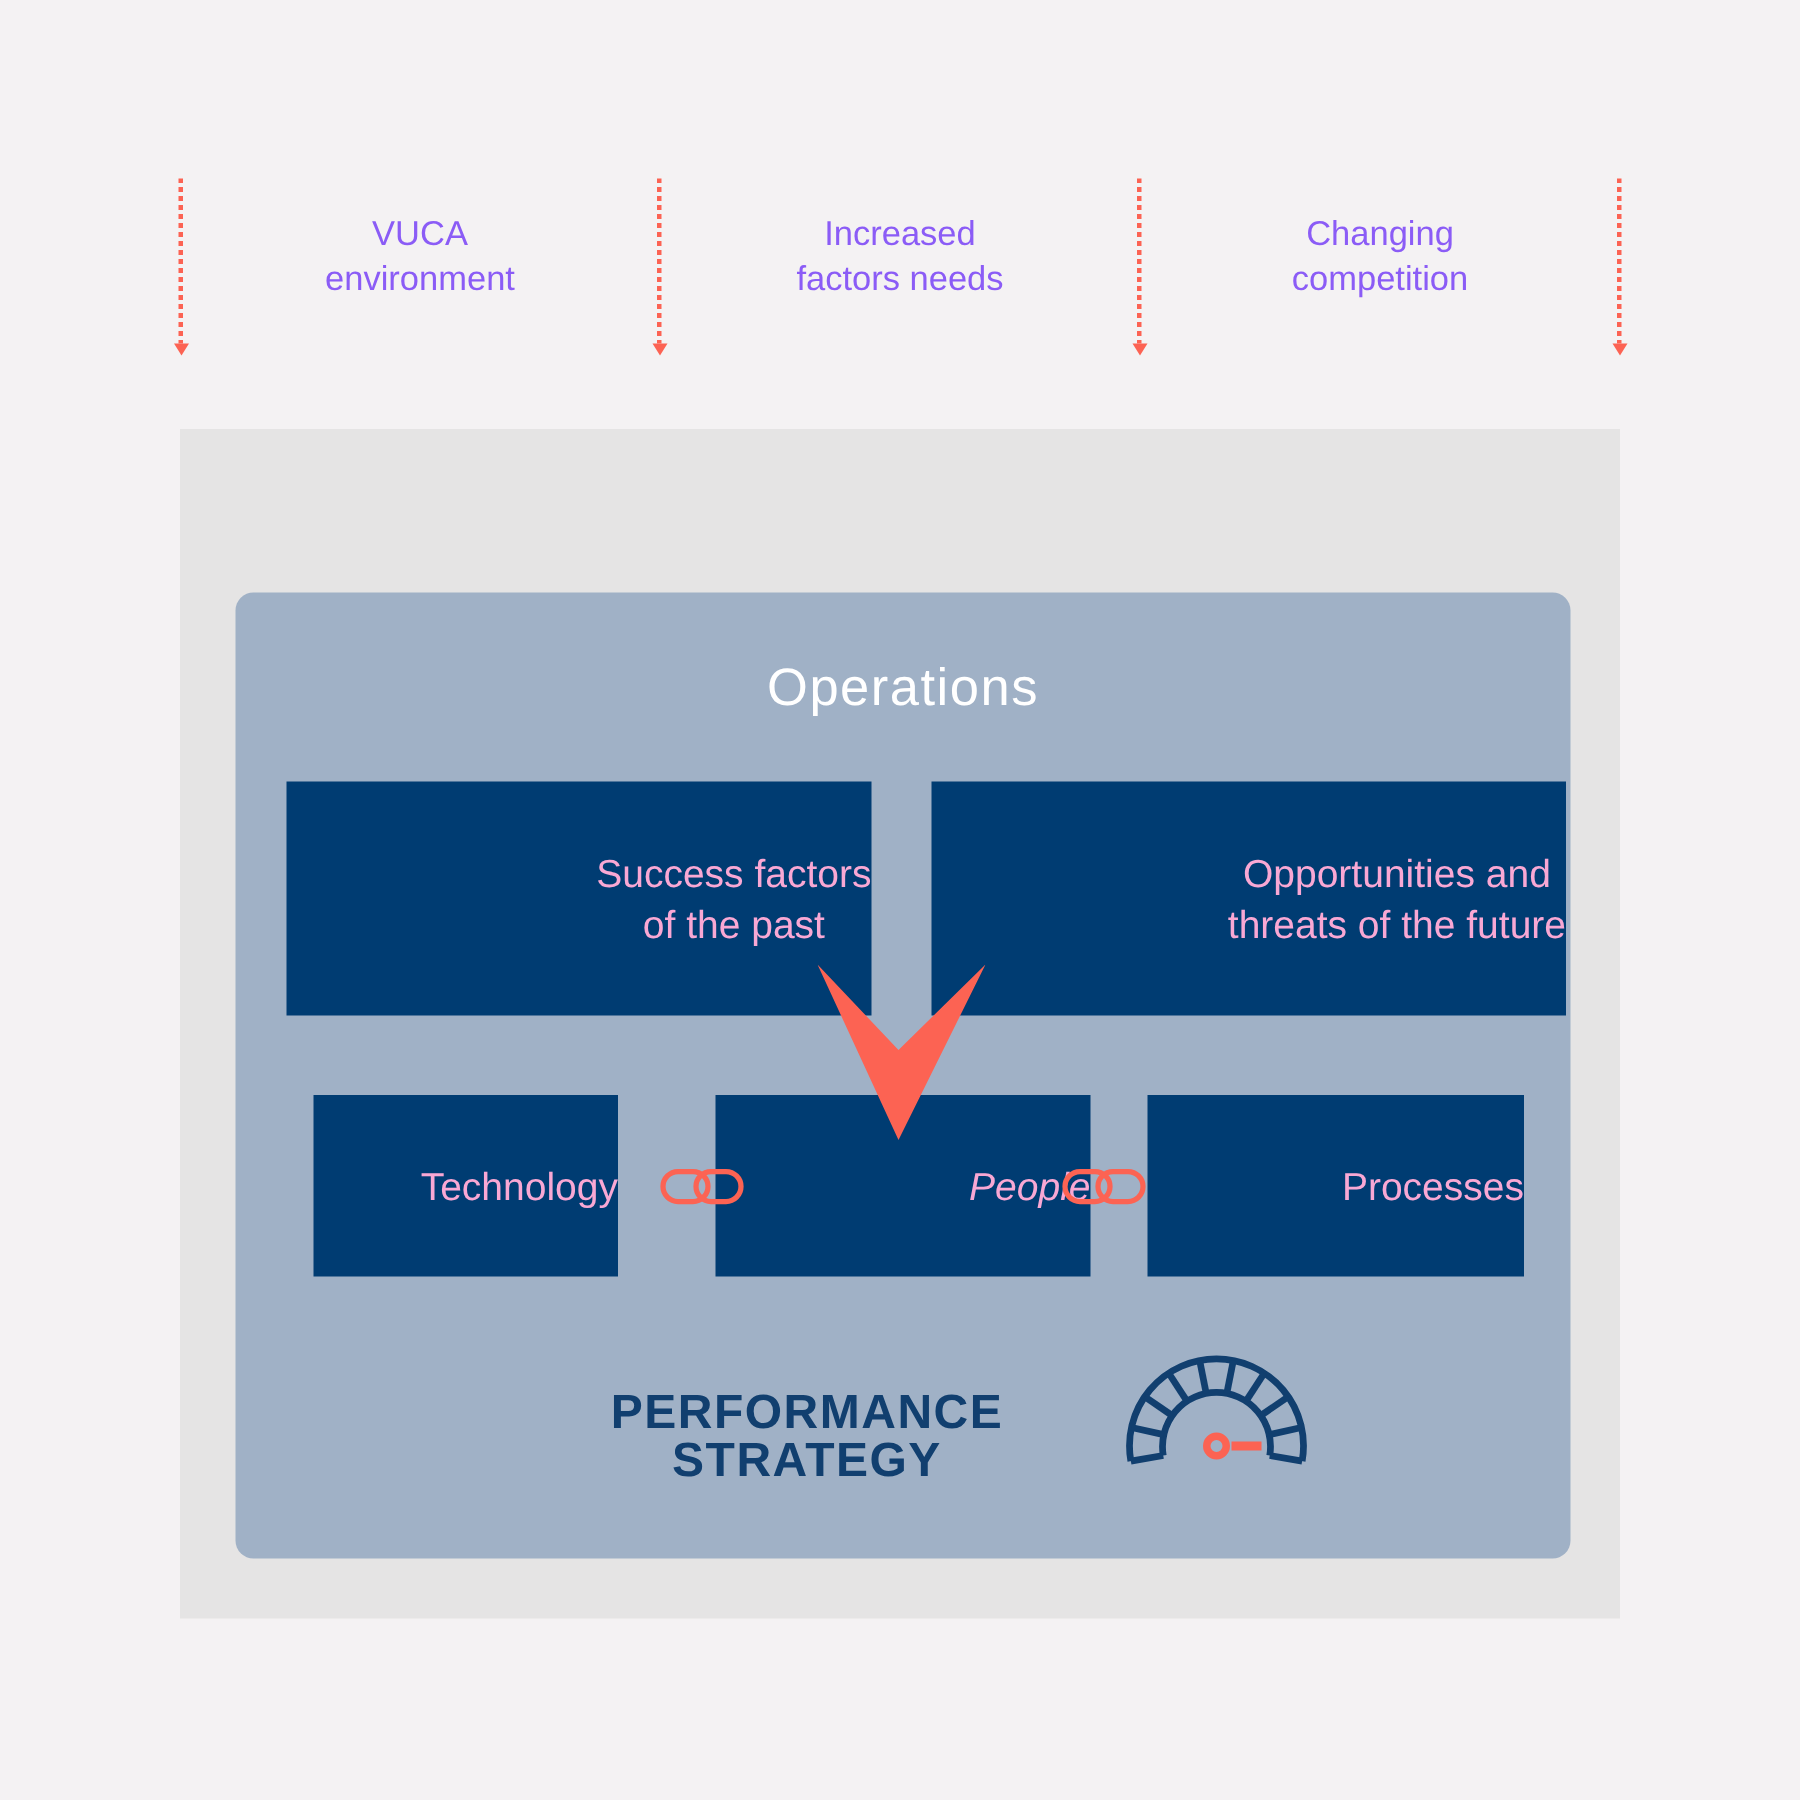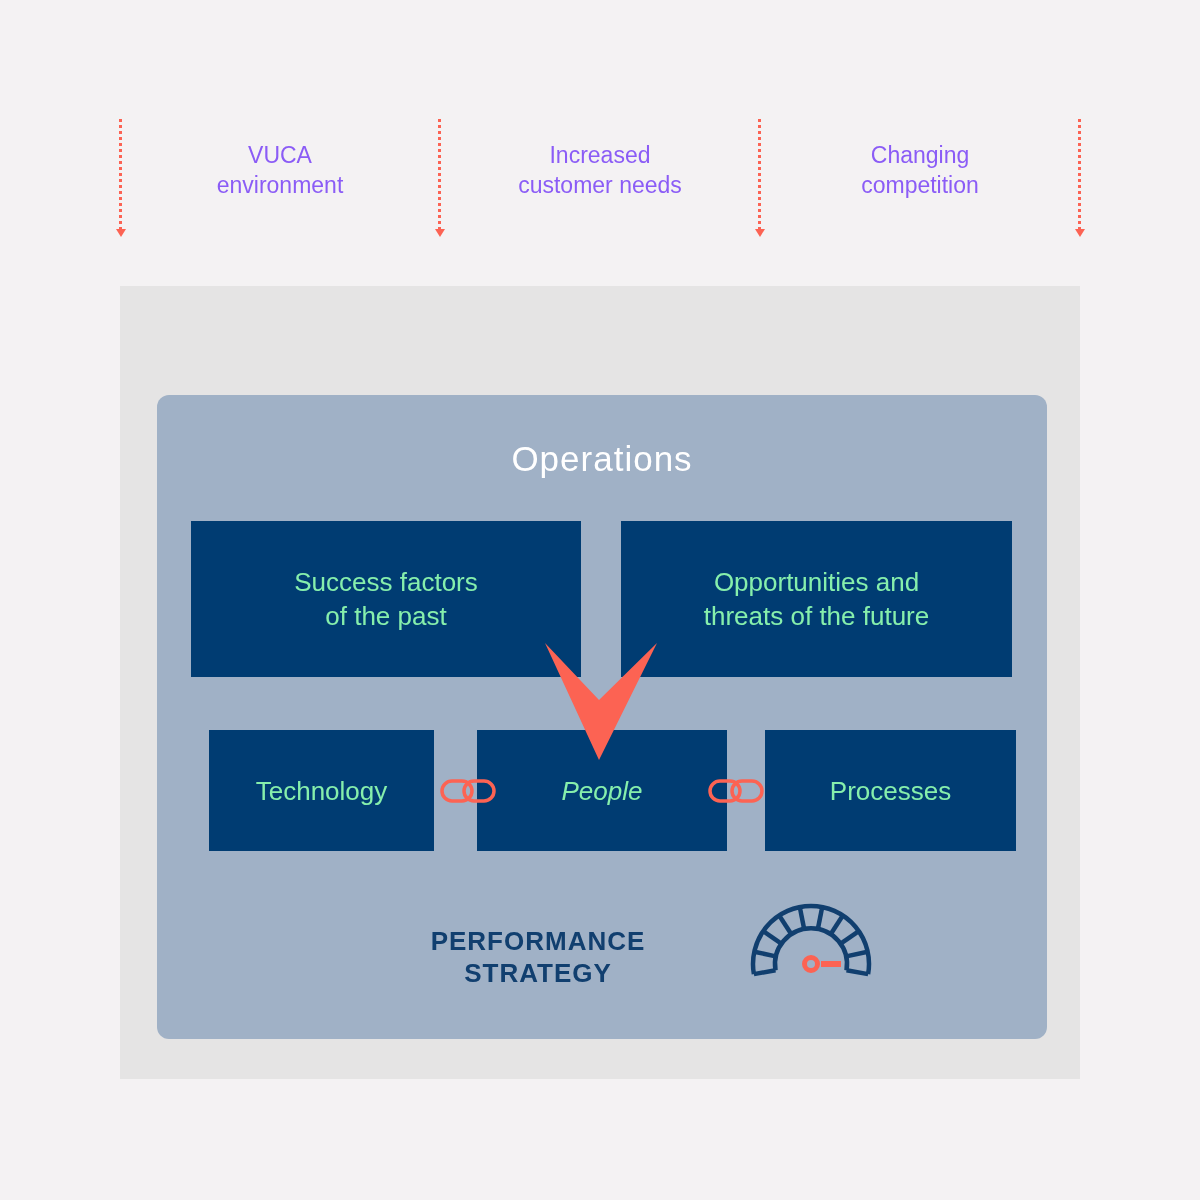--- a/index.html
+++ b/index.html
@@ -46,40 +46,40 @@
     position:absolute; left:37px; top:109px;
     width:890px; height:644px; background:#a0b1c6;border-radius:12px;
   }
   .ops-title {
     position:absolute; left:0; top:40px; width:100%;
     text-align:center; color:#ffffff;
     font-size:35px; line-height:47px; font-weight:400; letter-spacing:1px;
   }
 
   .navy-box {
-    position:absolute; background:#003c72; color:#86efac;
-    display:flex; align-items:center; justify-content:center;
+    position:absolute; background:#003c72; color:#f9a8d4;
+    display:flex; align-items:center; justify-content:flex-end;
     text-align:center; font-size:26px; line-height:34px; font-weight:400;
   }
   .box-success       { left:34px;  top:126px; width:390px; height:156px; }
-  .box-opportunities { left:464px; top:126px; width:391px; height:156px; }
-  .box-technology    { left:52px;  top:335px; width:225px; height:121px; }
+  .box-opportunities { left:464px; top:126px; width:391px; height:156px;padding-left:32px; }
+  .box-technology    { left:52px;  top:335px; width:203px; height:121px; }
   .box-people        { left:320px; top:335px; width:250px; height:121px;font-style:italic; }
   .box-processes     { left:588px; top:335px; width:251px; height:121px;margin-left:20px; }
 
   .chevron { position:absolute; left:388px; top:248px; width:112px; height:117px; z-index:5; }
 
   .chain-icon { position:absolute; top:383px; width:56px; height:26px; z-index:6; }
   .chain-1 { left:283px; }
   .chain-2 { left:551px; }
 
   .strategy-label {
     position:absolute; left:220px; top:530px; width:322px;
     text-align:center; color:#113f6f;
-    font-size:26px; line-height:32px; font-weight:600; letter-spacing:1px;
+    font-size:32px; line-height:32px; font-weight:600; letter-spacing:1px;
   }
   .gauge { position:absolute; left:589px; top:504px; width:130px; height:80px; }
 </style>
 </head>
 <body>
 
 <div class="page">
 
   <div class="dotted-arrow" style="left:115px">
       <div class="da-line"></div>
@@ -97,21 +97,21 @@
       <div class="da-line"></div>
       <div class="da-head"></div>
     </div>
 
   <div class="pressure-label" style="left:140px">
     <div>VUCA</div>
     <div>environment</div>
   </div>
   <div class="pressure-label" style="left:460px">
     <div>Increased</div>
-    <div>customer needs</div>
+    <div>factors needs</div>
   </div>
   <div class="pressure-label" style="left:780px">
     <div>Changing</div>
     <div>competition</div>
   </div>
 
   <div class="bm-panel">
     <div class="bm-title">Business Model</div>
 
     <div class="ops-panel">

